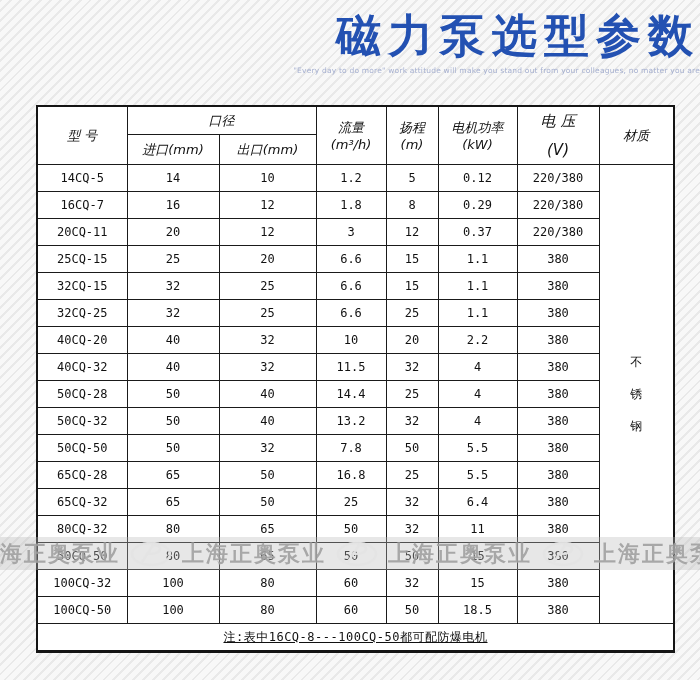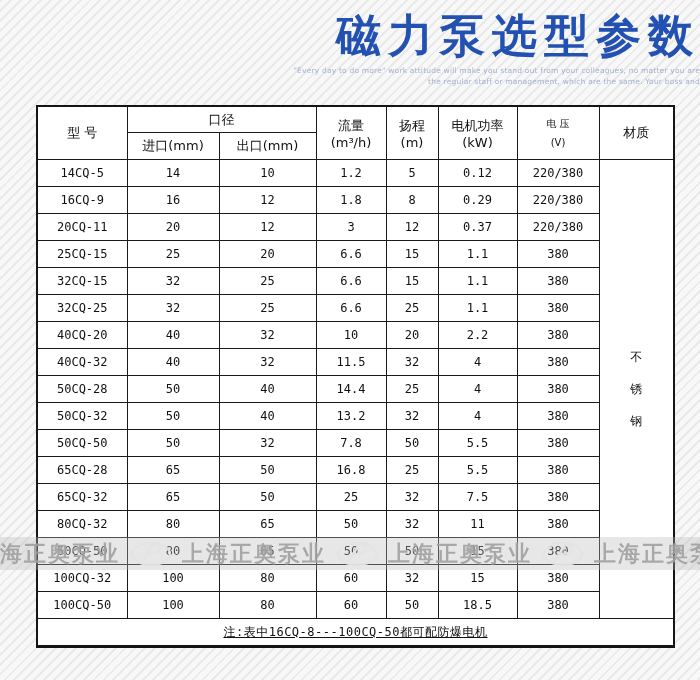--- a/index.html
+++ b/index.html
@@ -19,23 +19,23 @@
   .banner .sub.first{margin-top:6px;}
   .table-wrap{position:absolute;left:36px;top:105px;width:637px;z-index:2;}
   table.spec{
     width:637px;border-collapse:collapse;table-layout:fixed;background:#ffffff;
     border:2px solid #151515;border-bottom:3px solid #151515;
   }
   table.spec th,table.spec td{
     border:1px solid #1a1a1a;text-align:center;vertical-align:middle;
     color:#111;padding:0;overflow:hidden;
   }
-  table.spec th{font-weight:normal;font-size:13px;height:25px;}
+  table.spec th{font-weight:normal;font-size:13px;height:25px;font-style:italic;}
   table.spec td{font-size:12px;height:26px;font-family:"DejaVu Sans Mono","DejaVu Sans",monospace;}
-  th.voltage div{line-height:1.9;font-size:10px;}
+  th.voltage div{line-height:1.9;font-size:15px;}
   td.material-cell{font-family:"DejaVu Sans",sans-serif;font-size:13px;}
   td.material-cell div{line-height:32px;}
   td.note-cell{
     text-align:left;padding-left:4px;font-size:12px;height:25px;
     font-family:"DejaVu Sans","DejaVu Sans Mono",sans-serif;letter-spacing:.5px;text-decoration:underline;
   }
   .watermark{
     position:absolute;left:0;top:537px;width:700px;height:33px;z-index:5;
     background:rgba(187,187,187,0.35);
     display:flex;align-items:center;gap:10px;overflow:hidden;white-space:nowrap;
@@ -47,21 +47,20 @@
     flex:0 0 auto;
   }
   .wm-logo{flex:0 0 auto;display:block;}
 </style>
 </head>
 <body>
 
 <div class="banner">
   <h1>磁力泵选型参数</h1>
   <p class="sub first">"Every day to do more" work attitude will make you stand out from your colleagues, no matter you are</p>
-  <p class="sub">the regular staff or management, which are the same. Your boss and</p>
 </div>
 
 <div class="table-wrap">
   <table class="spec">
     <colgroup>
       <col style="width:90px">
         <col style="width:92px">
         <col style="width:97px">
       <col style="width:70px">
         <col style="width:52px">
@@ -96,21 +95,21 @@
           <td>5</td>
           <td>0.12</td>
           <td>220/380</td>
           <td rowspan="17" class="material-cell">
             <div>不</div>
             <div>锈</div>
             <div>钢</div>
           </td>
         </tr>
         <tr>
-          <td>16CQ-9</td>
+          <td>16CQ-7</td>
           <td>16</td>
           <td>12</td>
           <td>1.8</td>
           <td>8</td>
           <td>0.29</td>
           <td>220/380</td>
         </tr>
         <tr>
           <td>20CQ-11</td>
           <td>20</td>
@@ -200,21 +199,21 @@
           <td>25</td>
           <td>5.5</td>
           <td>380</td>
         </tr>
         <tr>
           <td>65CQ-32</td>
           <td>65</td>
           <td>50</td>
           <td>25</td>
           <td>32</td>
-          <td>7.5</td>
+          <td>6.4</td>
           <td>380</td>
         </tr>
         <tr>
           <td>80CQ-32</td>
           <td>80</td>
           <td>65</td>
           <td>50</td>
           <td>32</td>
           <td>11</td>
           <td>380</td>

